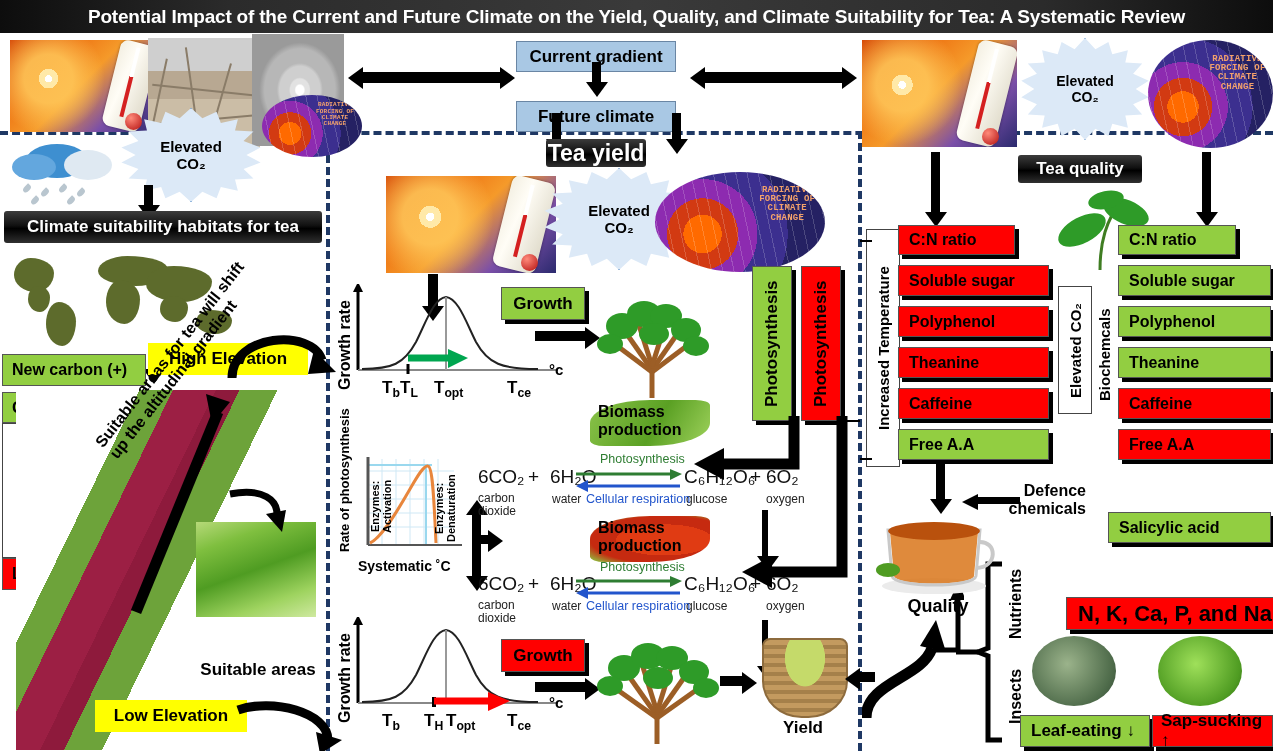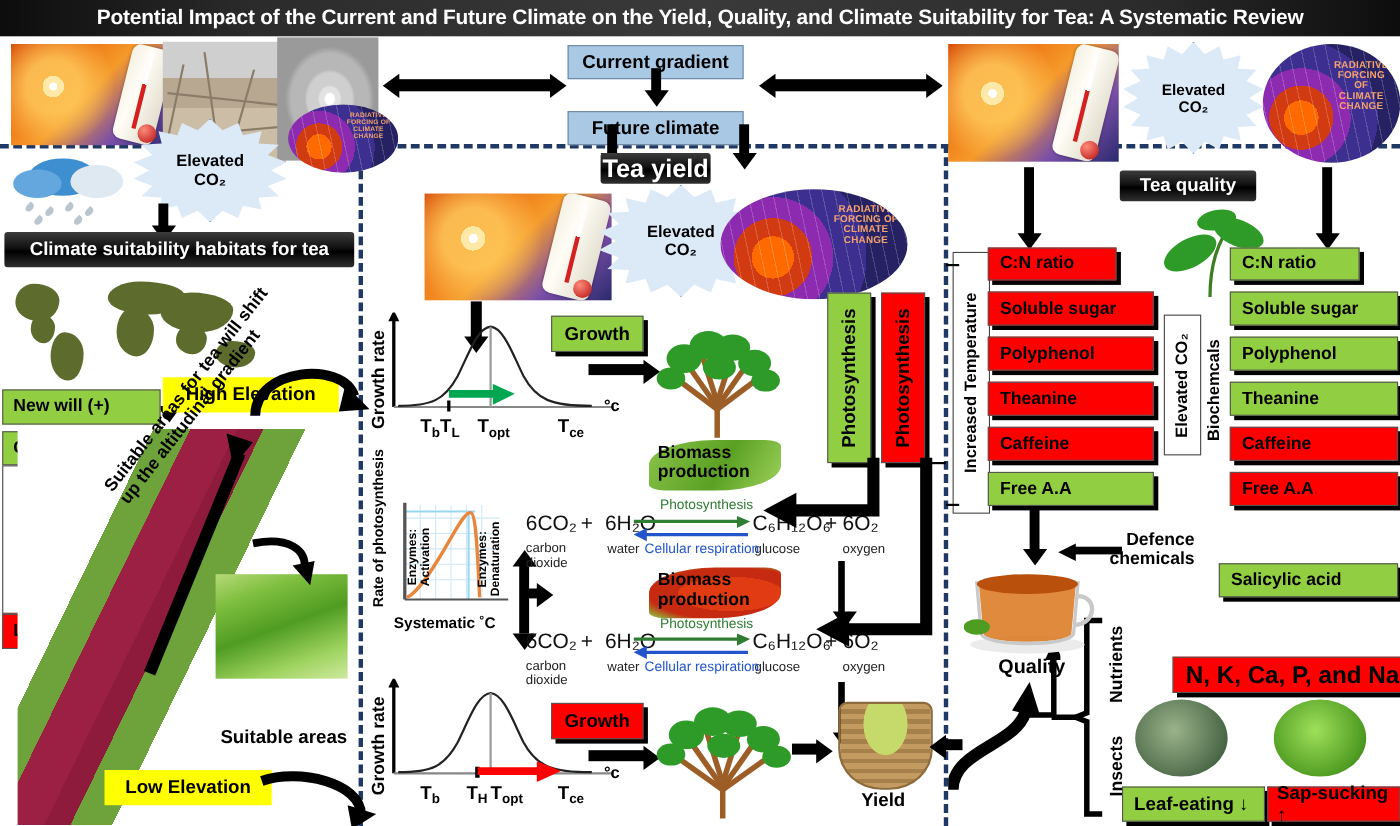--- a/index.html
+++ b/index.html
@@ -46,21 +46,21 @@
   .therm:after{content:"";position:absolute;left:42%;top:6%;width:10%;height:80%;
       background:linear-gradient(180deg,#ffffff 0 42%,#d42020 42% 100%);}
   .therm-bulb{position:absolute;width:17px;height:17px;border-radius:50%;
       background:radial-gradient(circle at 35% 30%,#ff8a7a,#b30f0f);}
   .pic-drought{background:
       linear-gradient(180deg,#cfcfcf 0 30%,#b8a892 30% 55%,#cbbda6 55% 100%);}
   .crack{position:absolute;background:#8a7c68;}
   .pic-hurricane{background:radial-gradient(ellipse at 52% 50%,#ffffff 0 6%,#e2e2e2 8% 14%,#cfcfcf 16% 30%,#b7b7b7 34% 52%,#9a9a9a 60% 100%);}
   .pic-globe{background:
      radial-gradient(circle at 28% 62%,#ff6a00 0 14%,#d23a12 14% 26%,#8d2bb0 26% 40%,#3c2f8f 40% 62%,#252163 62% 100%),
-     linear-gradient(120deg,#2a2566,#1d1b4a);border-radius:50% / 50%;}
+     linear-gradient(120deg,#2a2566,#1d1b4a);border-radius:50% / 50%;font-family:Liberation Mono, monospace;}
   .globe-lines{position:absolute;inset:0;
      background:repeating-linear-gradient(78deg,rgba(255,255,255,.18) 0 1px,transparent 1px 11px);}
   .globe-txt{position:absolute;right:4%;top:12%;color:#F4A26B;font-weight:bold;
      line-height:1.02;text-align:center;letter-spacing:.2px;}
   .pic-rain{background:transparent;}
   .cloud{position:absolute;border-radius:50%;}
   .raindrop{position:absolute;width:6px;height:9px;border-radius:0 60% 60% 60%;
      background:#b9c6cf;transform:rotate(45deg);}
   .pic-worldmap{background:transparent;}
   .continent{position:absolute;background:#5d6b2c;border-radius:42% 58% 46% 54%/50% 44% 56% 50%;}
@@ -220,21 +220,21 @@
     <div class="continent" style="left:150px;top:46px;width:28px;height:26px;"></div>
     <div class="continent" style="left:186px;top:60px;width:36px;height:24px;"></div>
   </div>
 
   <div class="arrow" style="left:143px;top:345px;">
     <div class="ar-shaft" style="left:6px;top:0;width:10px;height:26px;"></div>
     <div class="ar-head hd-down" style="left:0;top:24px;"></div>
   </div>
 
   <div class="box green" style="left:2px;top:354px;width:144px;height:32px;padding-left:9px;font-size:16px;">
-    <span>New will (+)</span>
+    <span>New carbon (+)</span>
   </div>
   <div class="box green" style="left:2px;top:392px;width:108px;height:31px;padding-left:9px;font-size:16px;">
     <span>Gains (+)</span>
   </div>
   <div class="white-box" style="left:2px;top:423px;width:108px;height:135px;"></div>
   <div class="vlabel" style="left:6px;top:424px;width:58px;height:133px;font-size:15px;text-align:center;">Existing tea-growing areas</div>
   <div class="arrow" style="left:72px;top:438px;">
     <div class="ar-shaft" style="left:6px;top:14px;width:9px;height:76px;"></div>
     <div class="ar-head hd-up" style="left:0;top:0;"></div>
     <div class="ar-head hd-down" style="left:0;top:90px;"></div>

